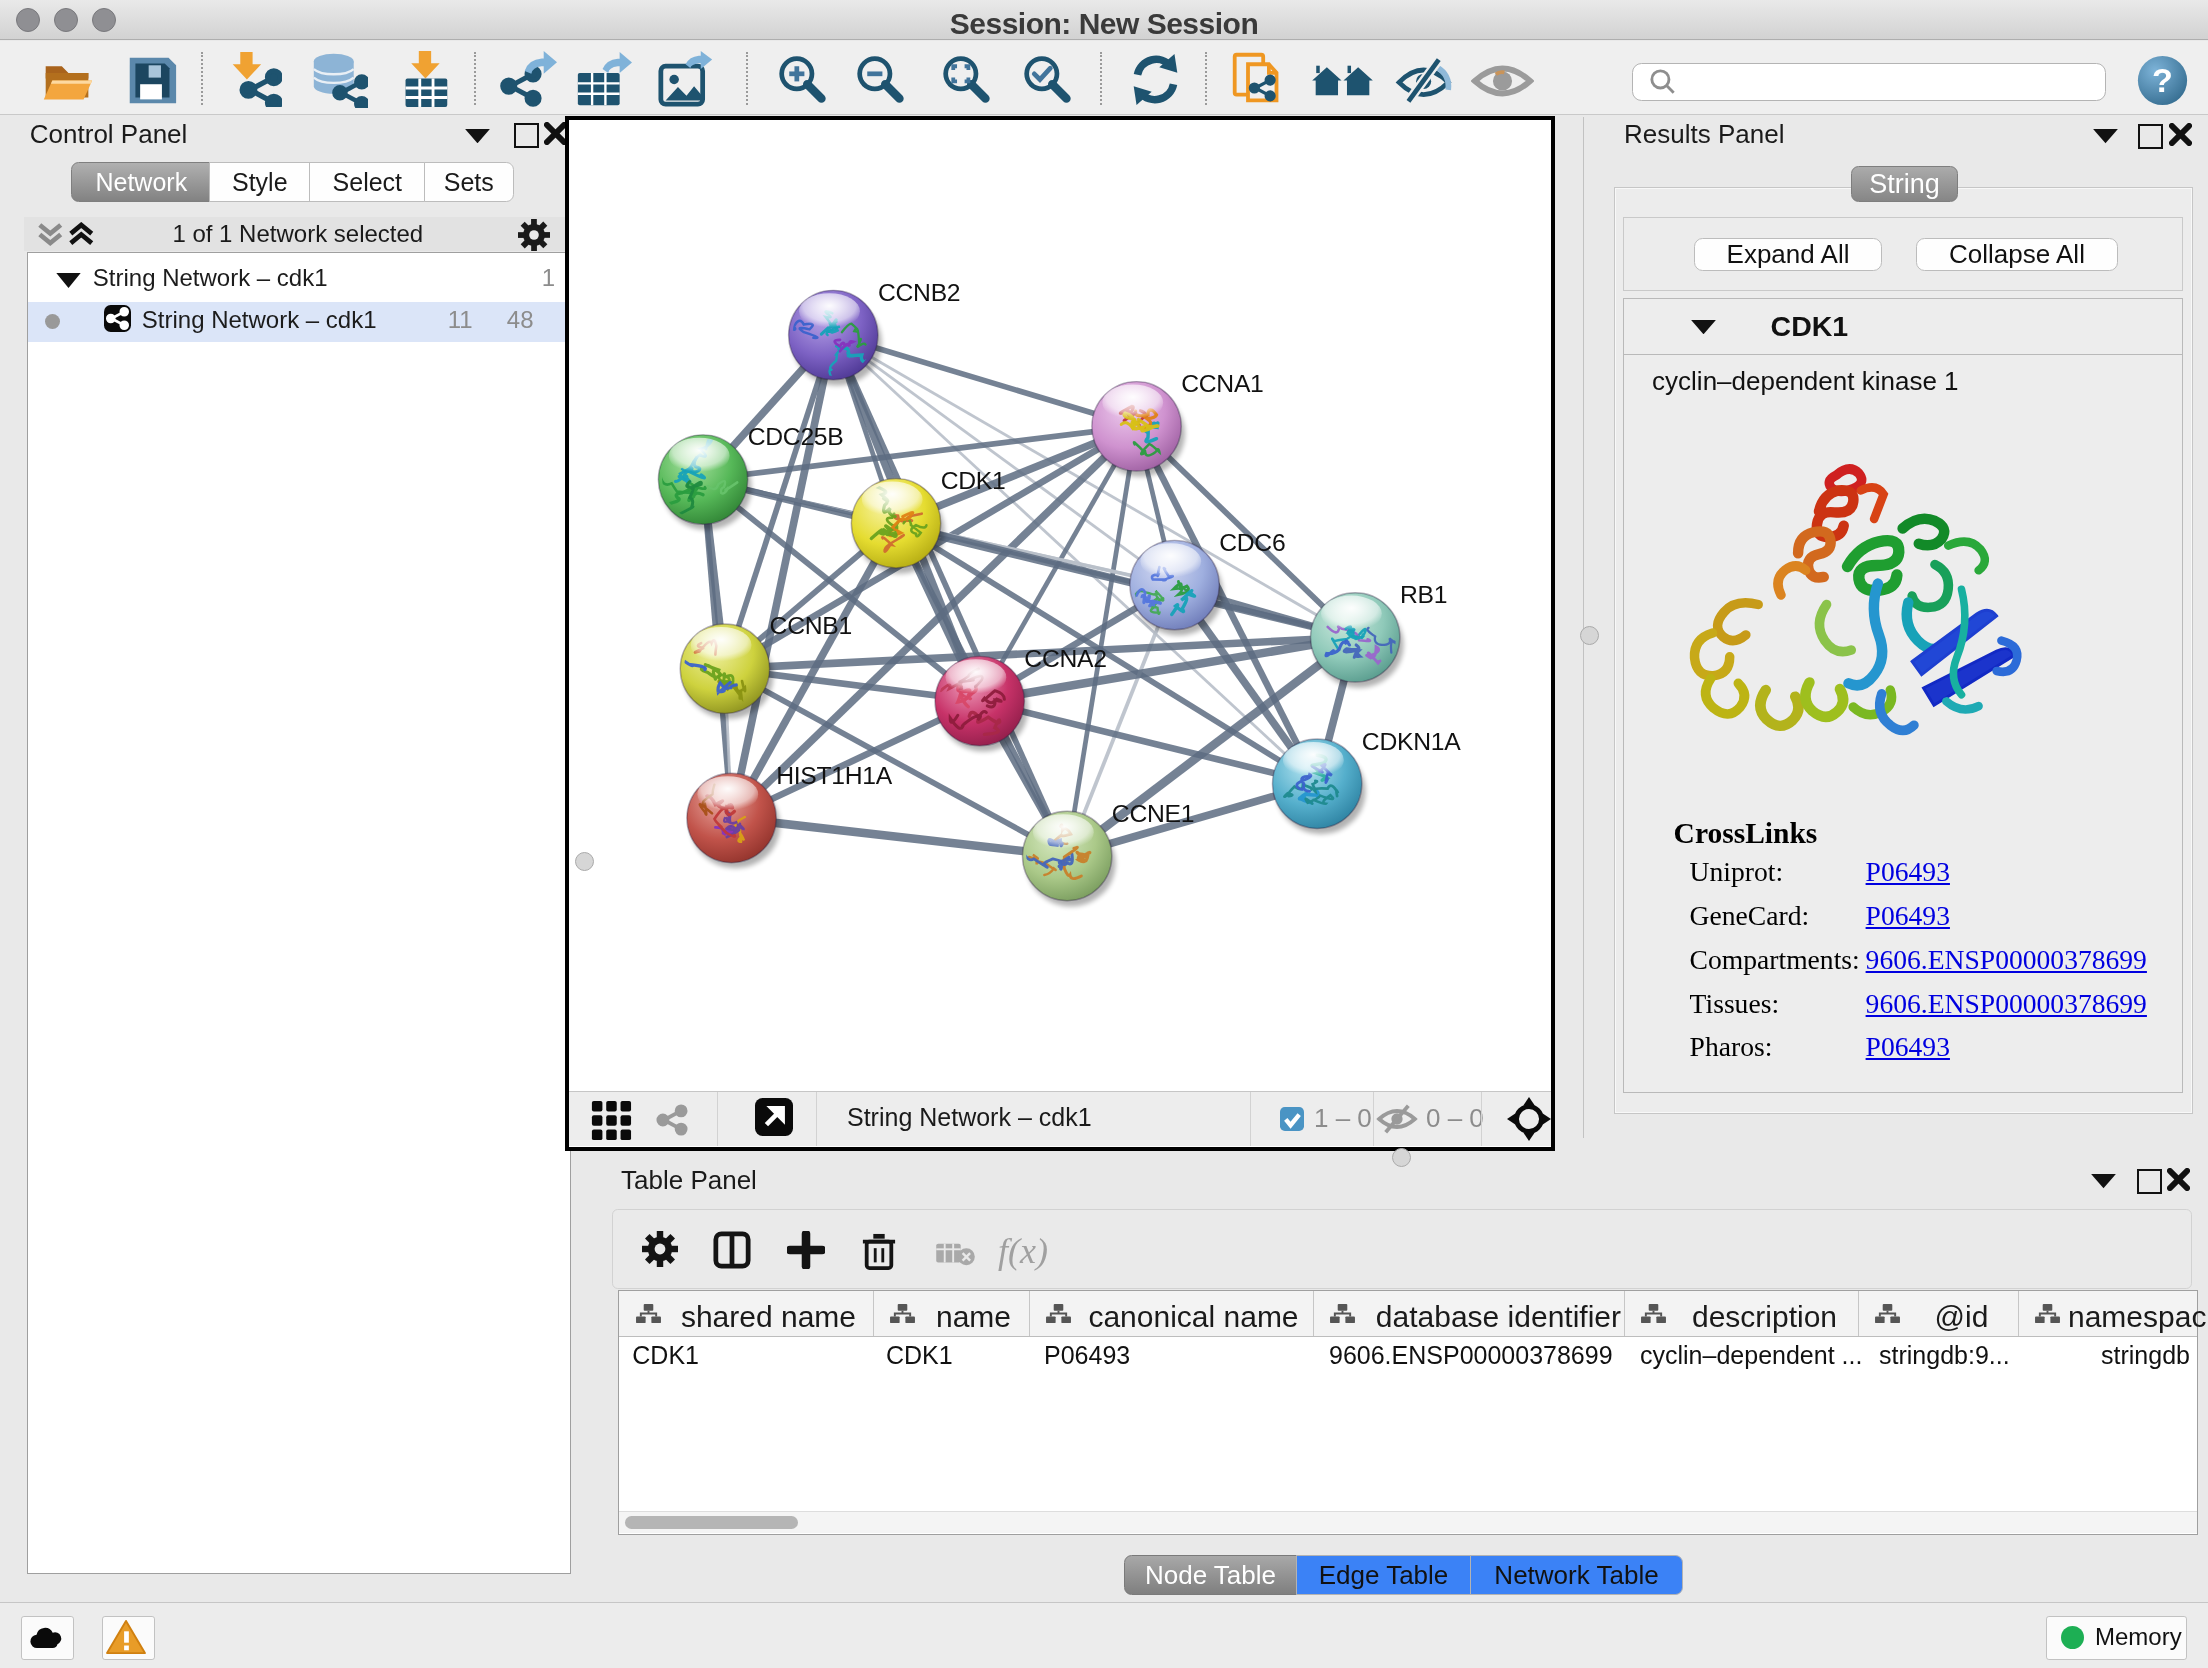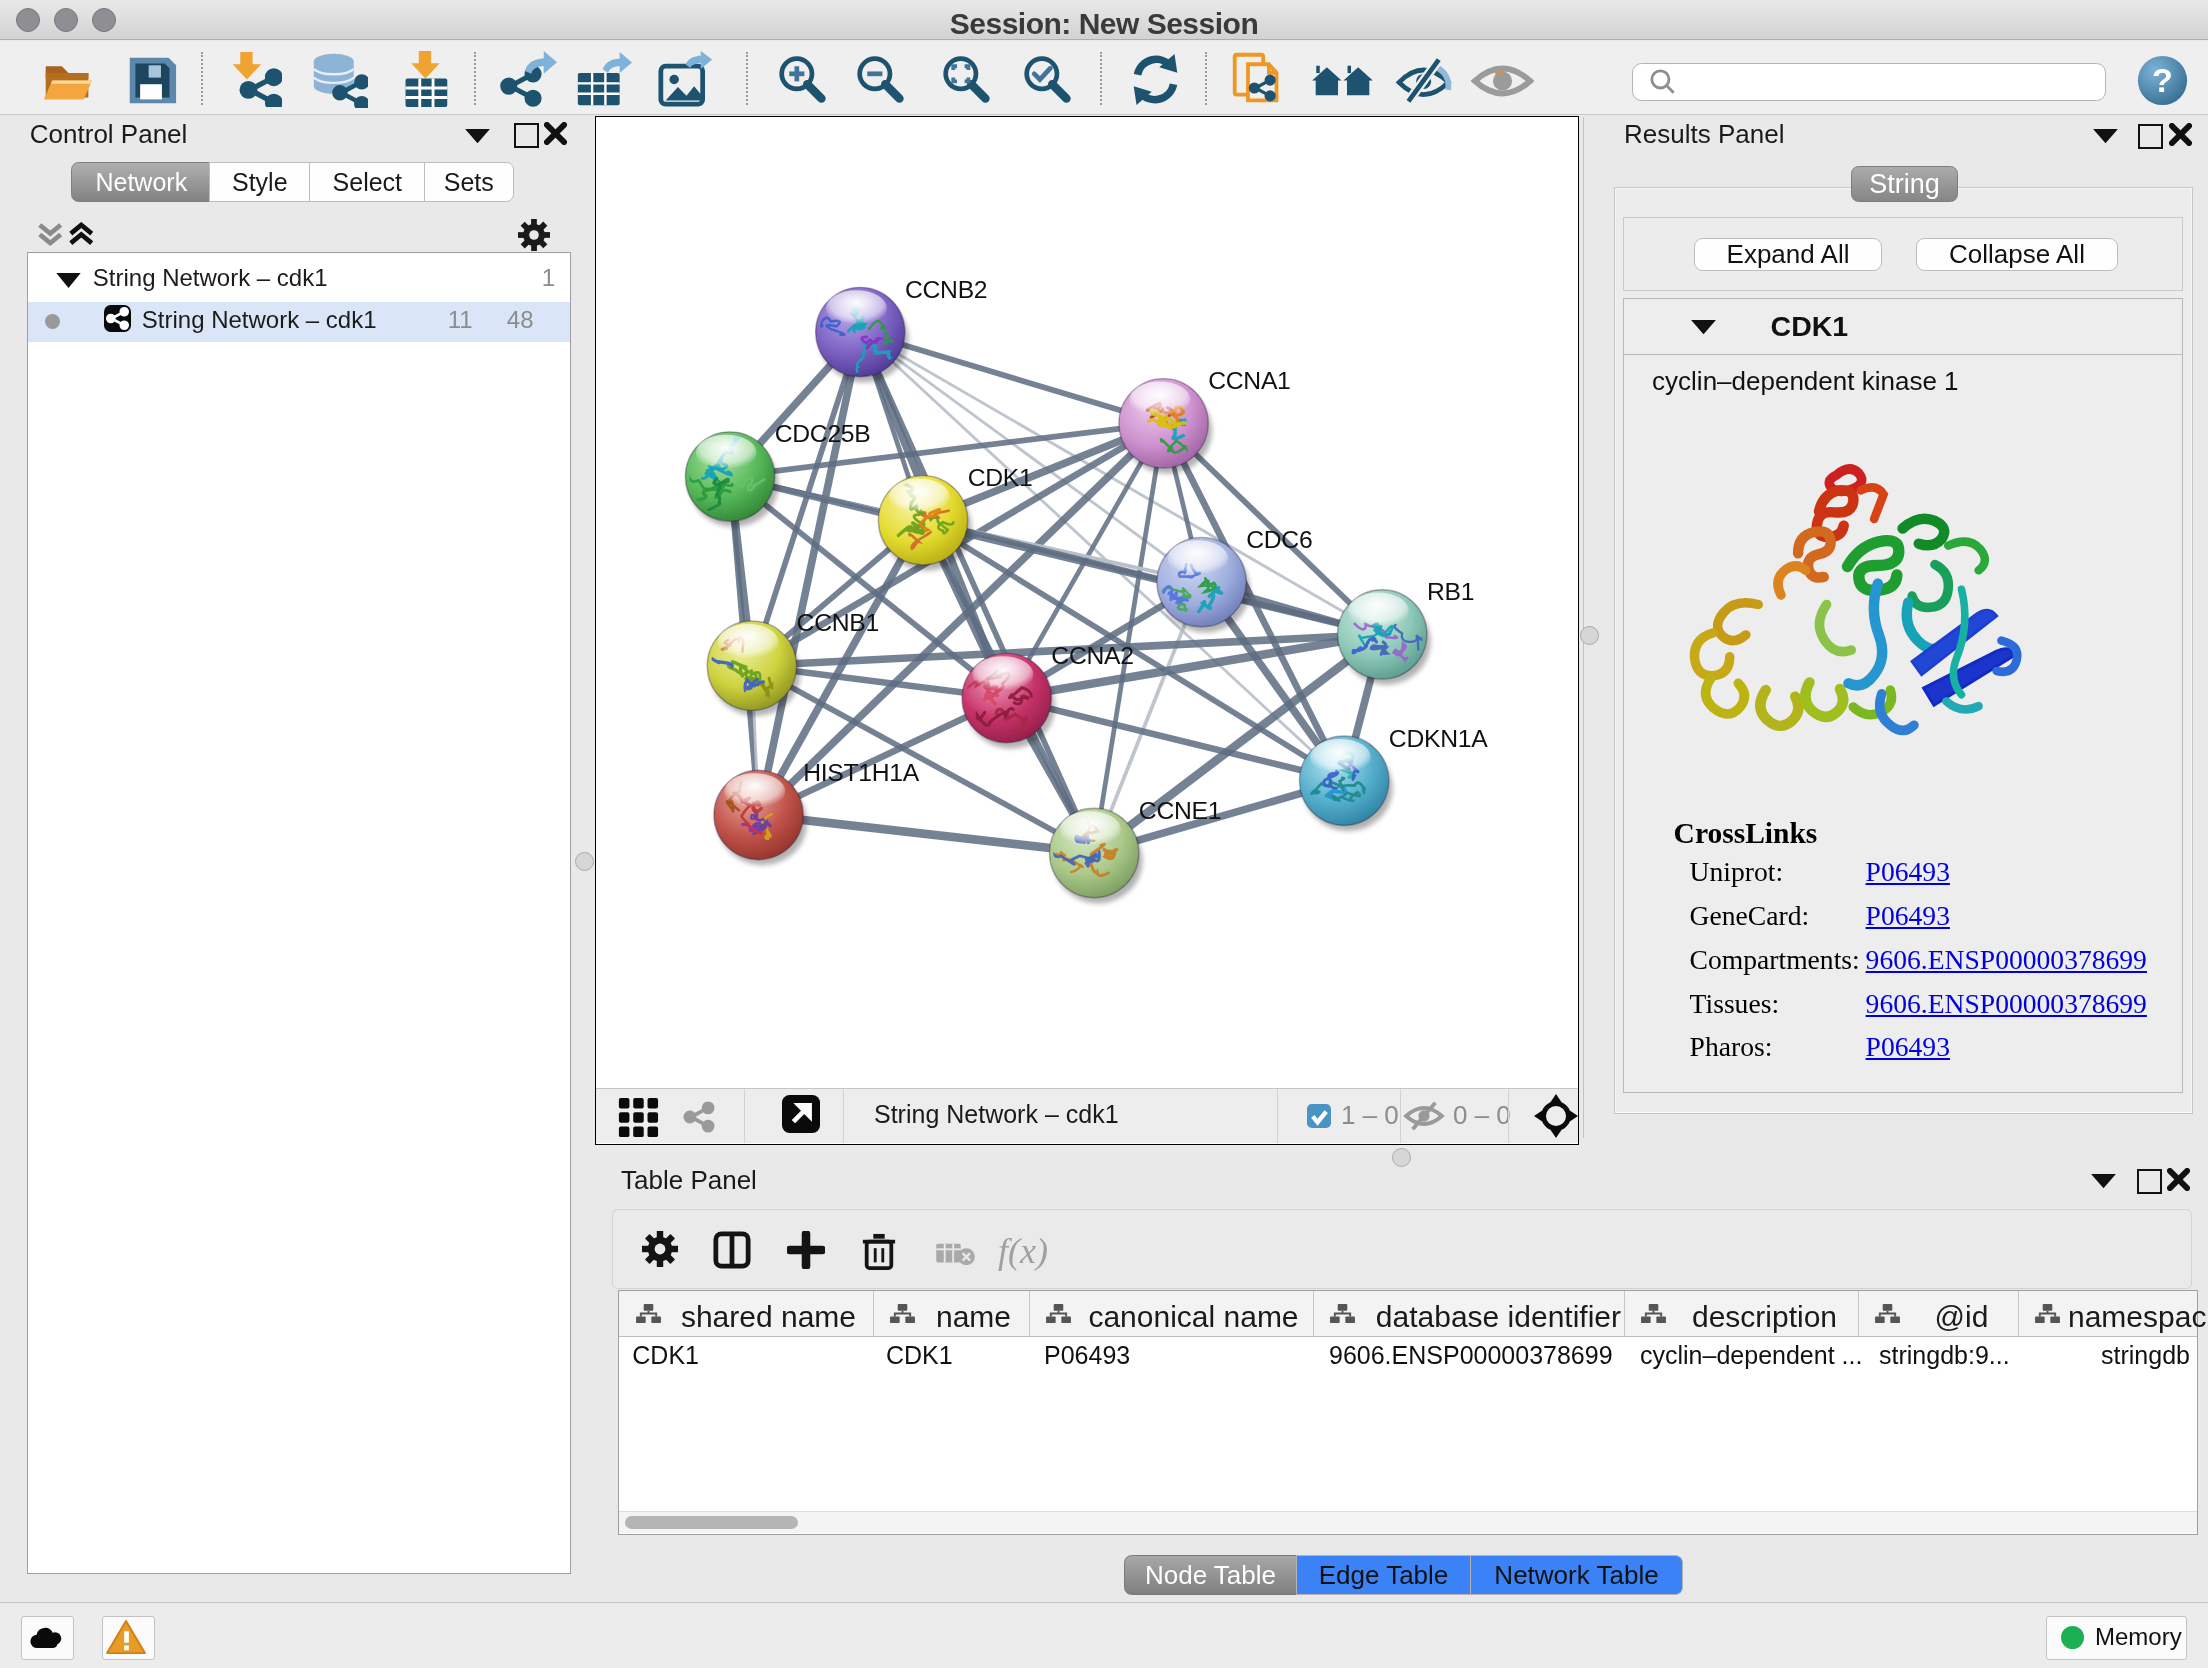--- a/index.html
+++ b/index.html
@@ -14,21 +14,21 @@
 .panel-title{font-size:26px;color:#1a1a1a}
 .ctrl{left:3.8px;top:118px;width:568px;height:1459px;background:#e9e9e9}
 .tabbtn{top:44px;height:38px;border:1px solid #bcbcbc;background:#fefefe;color:#1a1a1a;
   font-size:25px;text-align:center;line-height:38px}
 .tabsel{background:linear-gradient(#b0b0b0,#828282);color:#fff;border-color:#7f7f7f}
 .selbar{left:20px;top:99px;width:548px;height:34px;background:#e2e2e2;font-size:24px;color:#1a1a1a;
   text-align:center;line-height:34px}
 .netlist{left:23px;top:134px;width:542px;height:1320px;background:#fff;border:1.9px solid #9f9f9f}
 .lrow{left:0;width:100%;height:40px;font-size:24px;color:#1c1c1c}
 .gray{color:#8c8c8c}
-.netview{left:595px;top:116px;width:982px;height:1027px;background:#fff;border:1px solid #000000}
+.netview{left:565px;top:116px;width:982px;height:1027px;background:#fff;border:4px solid #000000}
 .netfoot{left:0;top:971px;width:982px;height:54px;background:#ededed;border-top:1.9px solid #c6c6c6}
 .results{left:1583px;top:117px;width:626px;height:1021px;background:#e9e9e9;border-left:1.9px solid #c2c2c2}
 .rgroup{left:30px;top:70px;width:577px;height:925px;border:1.9px solid #c6c6c6;background:#ececec;box-shadow:inset 0 0 0 1px #f8f8f8}
 .rbtnbox{left:7.6px;top:28.5px;width:558px;height:72px;border:1.9px solid #c9c9c9}
 .rbtn{top:50px;height:31px;background:#fefefe;border:1.9px solid #bcbcbc;border-radius:8.6px;
   font-size:26px;color:#111;text-align:center}
 .rinner{left:7.6px;top:110px;width:558px;height:793px;border:1.9px solid #b9b9b9;background:#ededed}
 .serif{font-family:"Liberation Serif",serif}
 .crossrow{font-size:27.6px;color:#000}
 .alink{color:#0000e0;text-decoration:underline}
@@ -221,20 +221,21 @@
 <svg class="abs" style="left:540px;top:3.8px" width="23" height="23" viewBox="0 0 24 24">
       <g stroke="#111" stroke-width="6" stroke-linecap="round">
         <line x1="3" y1="3" x2="21" y2="21"></line>
         <line x1="21" y1="3" x2="3" y2="21"></line>
       </g>
     </svg>
 <div class="abs tabbtn tabsel" style="left:67px;width:139px;border-radius:7.6px 0 0 7.6px">Network</div>
 <div class="abs tabbtn" style="left:205px;width:100px">Style</div>
 <div class="abs tabbtn" style="left:305px;width:115px">Select</div>
 <div class="abs tabbtn" style="left:420px;width:88px;border-radius:0 7.6px 7.6px 0">Sets</div>
+<div class="abs selbar">1 of 1 Network selected</div>
 <svg class="abs" style="left:32px;top:104px" width="28.5" height="25" viewBox="0 0 30 26">
       <g fill="none" stroke="#8a8a8a" stroke-width="5">
         <path d="M4,3 l11,9 11,-9"></path>
         <path d="M4,13 l11,9 11,-9"></path>
       </g>
     </svg>
 <svg class="abs" style="left:63px;top:104px" width="28.5" height="25" viewBox="0 0 30 26">
       <g fill="none" stroke="#111" stroke-width="5">
         <path d="M4,12 l11,-9 11,9"></path>
         <path d="M4,22 l11,-9 11,9"></path>

